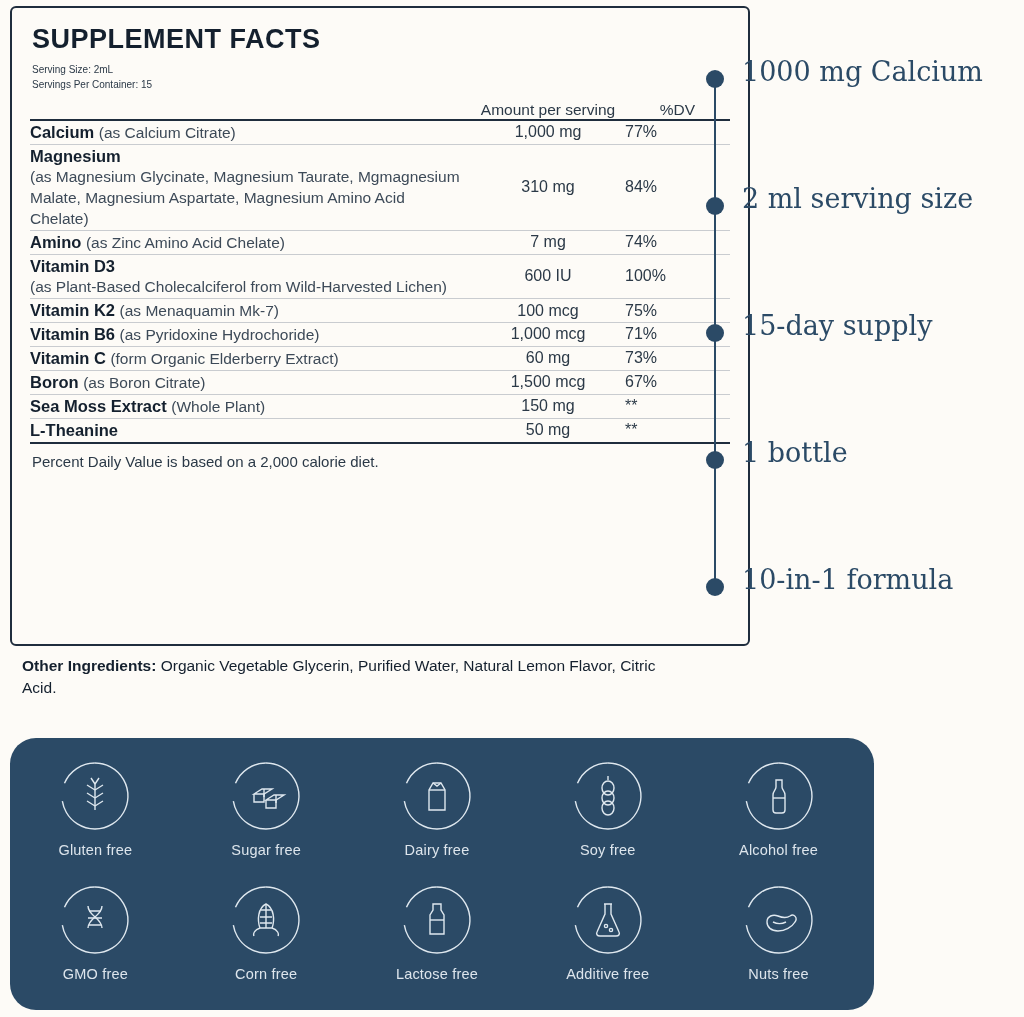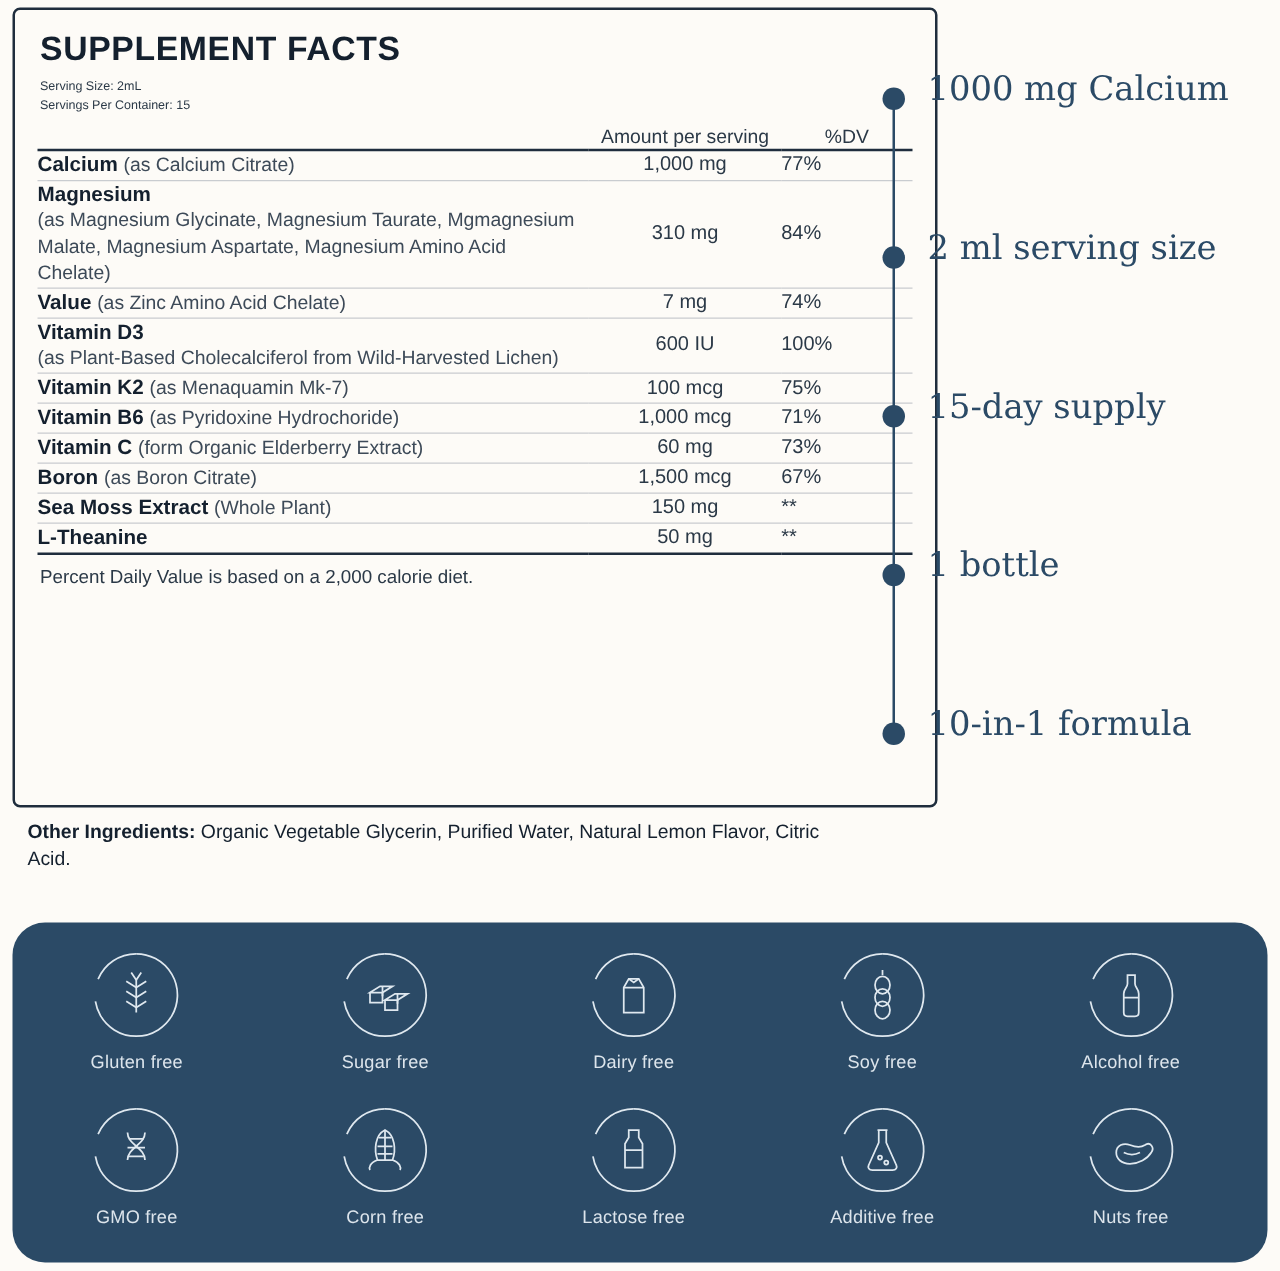--- a/index.html
+++ b/index.html
@@ -145,21 +145,21 @@
     font-size: 27px;
     color: #2b4a66;
     white-space: nowrap;
   }
 
   
   .badges {
     position: absolute;
     left: 10px;
     top: 738px;
-    width: 1004px;
+    width: 864px;
     height: 272px;
     background: #2b4a66;
     border-radius: 26px;
     box-sizing: border-box;
     padding: 22px 10px 14px 0;
   }
   .badge-row {
     display: flex;
     justify-content: space-around;
     align-items: flex-start;
@@ -217,21 +217,21 @@
             <span class="sub">(as Magnesium Glycinate, Magnesium Taurate, Mgmagnesium Malate, Magnesium Aspartate, Magnesium Amino Acid Chelate)</span>
           </span>
         </td>
         <td class="c-amt">310 mg</td>
         <td class="c-dv">84%</td>
       </tr>
 
       <tr class="row">
         <td class="c-name">
           <span class="nutrient">
-            <b>Value</b>
+            <b>Amino</b>
             <span class="src">(as Zinc Amino Acid Chelate)</span>
           </span>
         </td>
         <td class="c-amt">7 mg</td>
         <td class="c-dv">74%</td>
       </tr>
 
       <tr class="row">
         <td class="c-name">
           <span class="nutrient">

